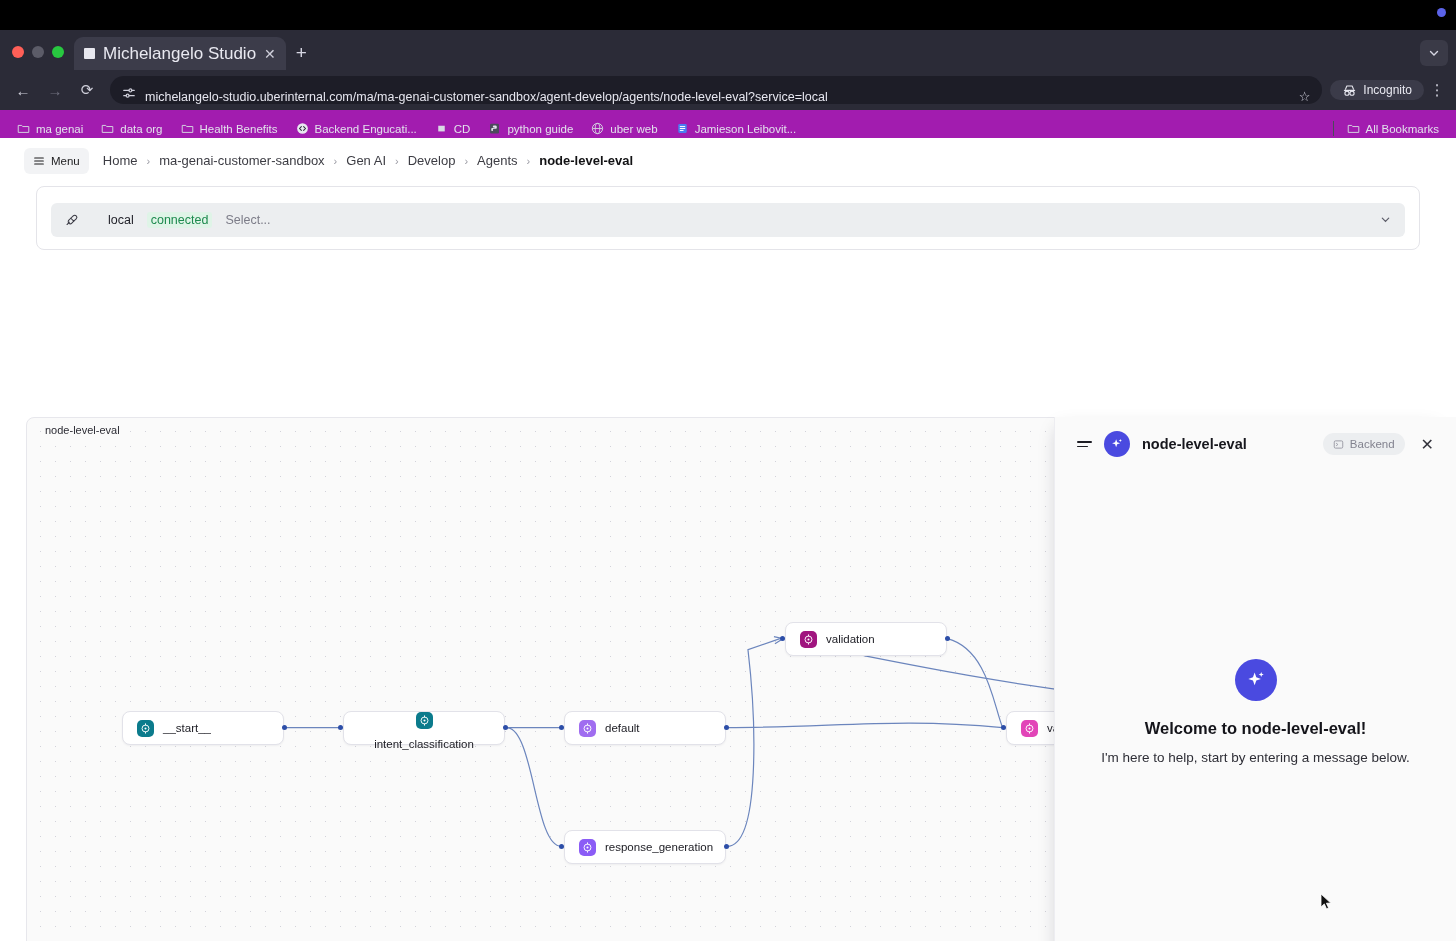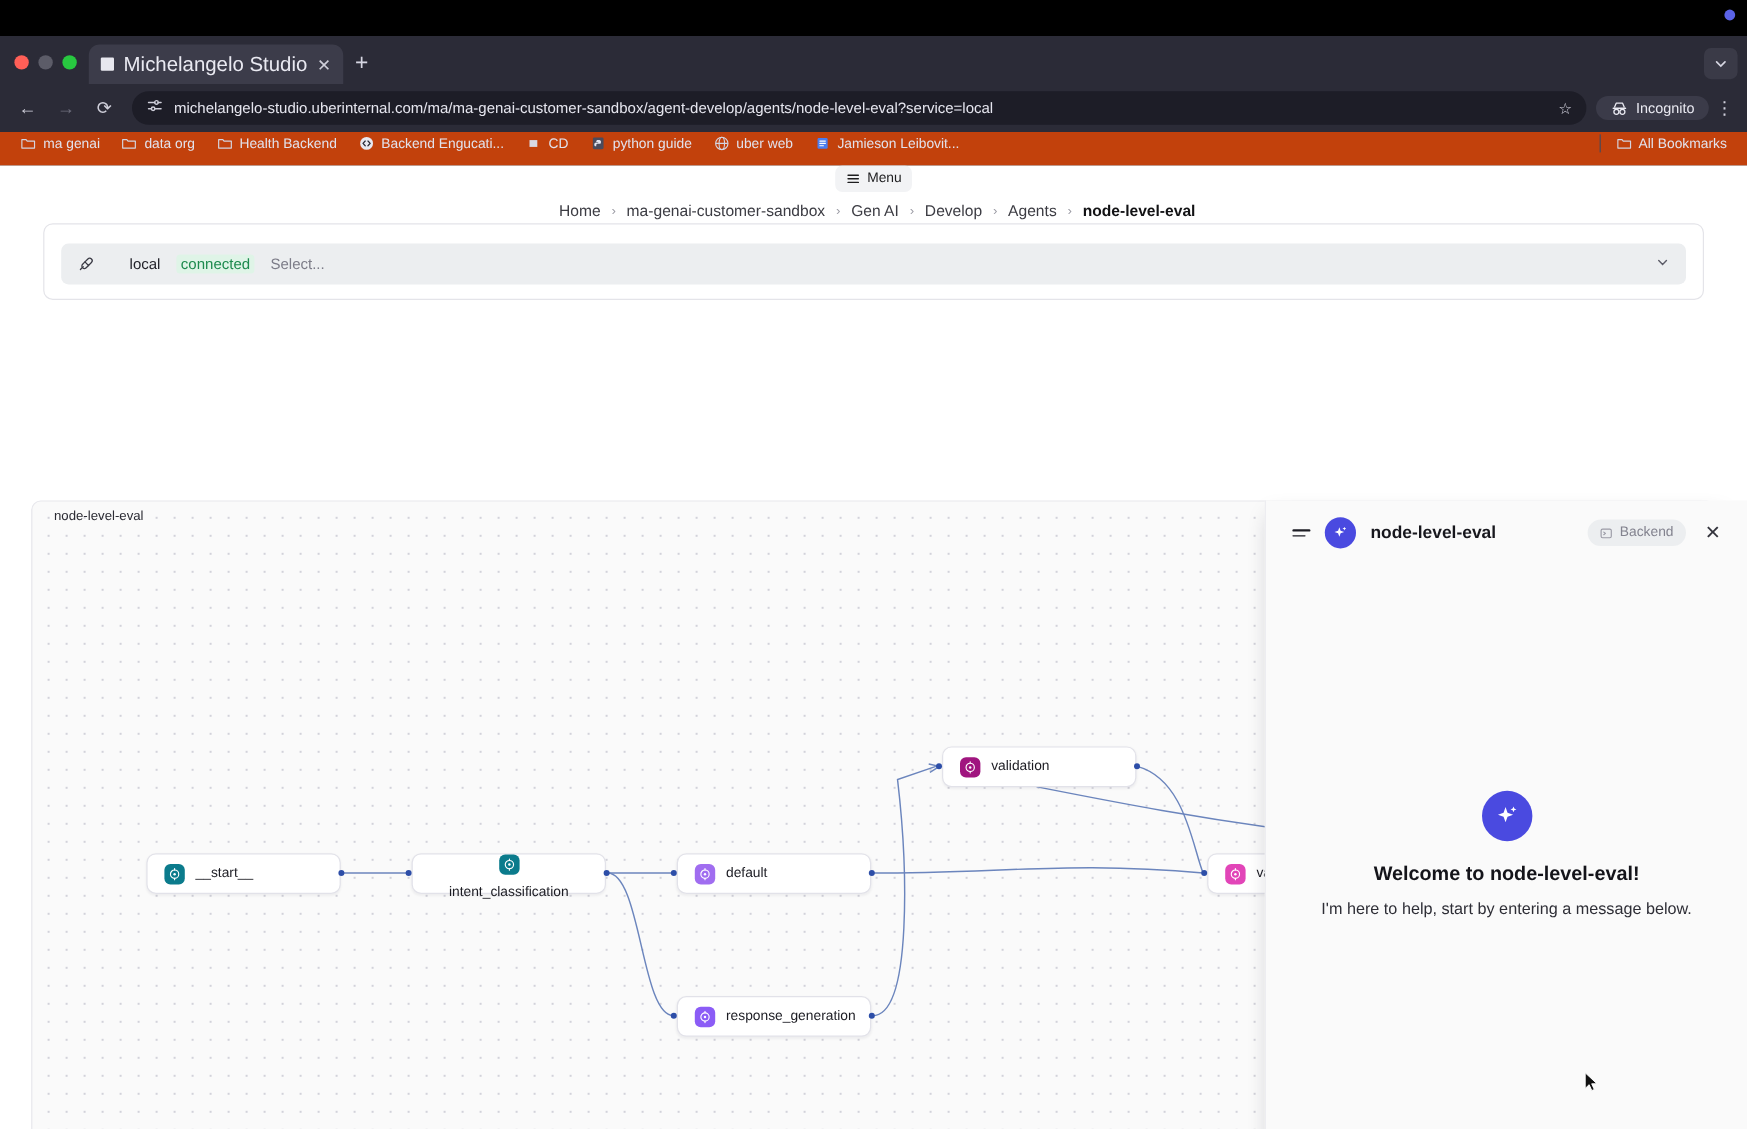--- a/index.html
+++ b/index.html
@@ -48,55 +48,55 @@
     gap: 2px; padding: 0 8px;
   }
   .tb-btn {
     width: 30px; height: 30px; border-radius: 50%;
     display: flex; align-items: center; justify-content: center;
     color: #cfcfda; font-size: 15px; cursor: pointer;
   }
   .tb-btn.dim { color: #6f6f7e; }
   .omnibox {
     flex: 1; height: 28px; background: #1d1d27; border-radius: 14px;
-    display: flex; align-items: center; gap: 9px; padding: 0 12px;
+    display: flex; align-items: flex-end; gap: 9px; padding: 0 12px;
     margin: 0 6px; min-width: 0;
   }
   .omni-url {
     color: #e6e6ef; font-size: 12.5px; white-space: nowrap;
     overflow: hidden; text-overflow: ellipsis;
   }
   .omni-star { color: #d0d0dc; font-size: 13px; margin-left: auto; padding-left: 8px; }
   .incognito {
     height: 20px; border-radius: 14px; background: #3b3b49;
     display: flex; align-items: center; gap: 6px; padding: 0 12px;
     color: #e9e9f1; font-size: 12px; white-space: nowrap;
   }
   .kebab { color: #d0d0dc; font-size: 15px; width: 22px; text-align: center; cursor: pointer; }
 
   .bookmarks {
-    height: 28px; background: #c2410c; display: flex; align-items: flex-start;
+    height: 28px; background: #a21caf; display: flex; align-items: flex-end;
     gap: 4px; padding: 0 10px; position: relative;
   }
   .bm {
     display: flex; align-items: center; gap: 6px; padding: 3px 7px;
     border-radius: 5px; color: #e2e2ec; font-size: 11.5px; white-space: nowrap; cursor: pointer;
   }
   .bm-ico { width: 13px; height: 13px; flex: 0 0 auto; display: block; }
   .bm-right { margin-left: auto; display: flex; align-items: center; gap: 6px; }
   .bm-sep { width: 1px; height: 15px; background: #4a4a58; }
 
   
   .page {
     position: relative; width: 1456px; height: 803px; background: #ffffff; overflow: hidden;
   }
 
   .crumbbar {
     height: 45px; display: flex; align-items: center; gap: 8px;
-    padding: 0 24px; background: #ffffff; flex-direction: column;
+    padding: 0 24px; background: #ffffff;
   }
   .menu-btn {
     display: flex; align-items: center; gap: 6px; height: 26px;
     background: #f2f3f5; border-radius: 6px; padding: 0 9px;
     font-size: 11.5px; color: #1d1d1f; cursor: pointer;
   }
   .crumbs { display: flex; align-items: center; gap: 9px; margin-left: 6px; }
   .crumb { font-size: 13px; color: #3c3c43; cursor: pointer; white-space: nowrap; }
   .crumb.active { color: #121214; font-weight: bold; cursor: default; }
   .csep { color: #9a9aa3; font-size: 11px; }
@@ -252,21 +252,21 @@
   <div class="bm">
     <svg class="bm-ico" viewBox="0 0 16 16">
         <path d="M1.5 4.2h4.3l1.2 1.4h7.5v7.2H1.5z" fill="none" stroke="#d4d4e0" stroke-width="1.2" stroke-linejoin="round"></path>
       </svg>
     <span>data org</span>
   </div>
   <div class="bm">
     <svg class="bm-ico" viewBox="0 0 16 16">
         <path d="M1.5 4.2h4.3l1.2 1.4h7.5v7.2H1.5z" fill="none" stroke="#d4d4e0" stroke-width="1.2" stroke-linejoin="round"></path>
       </svg>
-    <span>Health Backend</span>
+    <span>Health Benefits</span>
   </div>
   <div class="bm">
     <svg class="bm-ico" viewBox="0 0 16 16">
       <circle cx="8" cy="8" r="6.6" fill="#e8e8f0"></circle>
       <path d="M6.6 5.6 4.3 8l2.3 2.4M9.4 5.6 11.7 8l-2.3 2.4" fill="none" stroke="#2b2b37" stroke-width="1.3" stroke-linecap="round" stroke-linejoin="round"></path>
     </svg>
     <span>Backend Engucati...</span>
   </div>
   <div class="bm">
     <svg class="bm-ico" viewBox="0 0 16 16">

